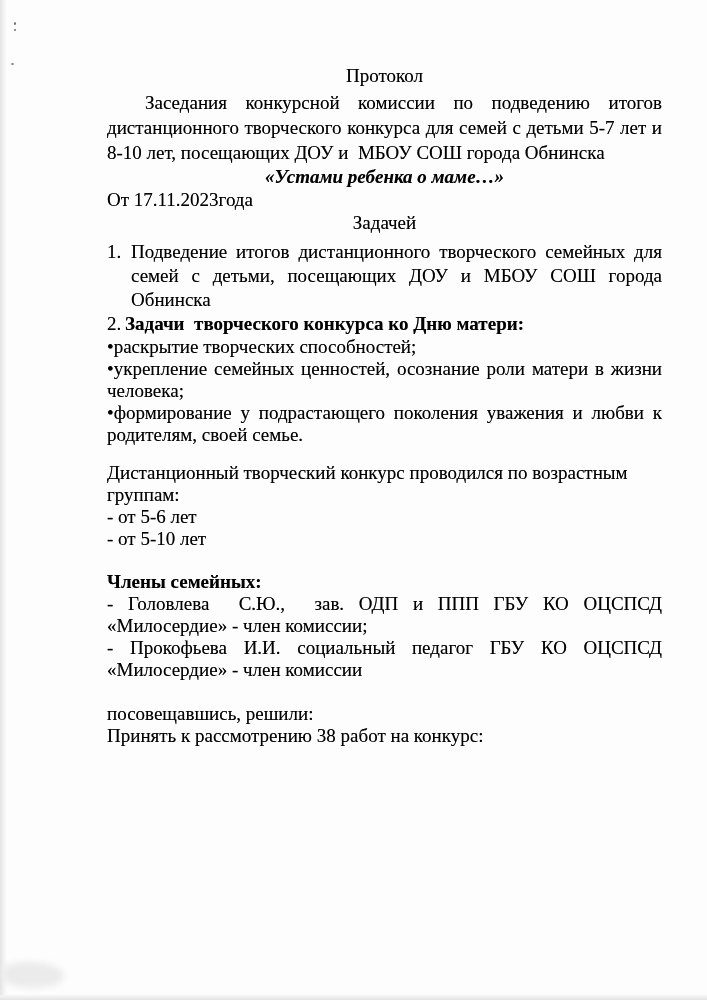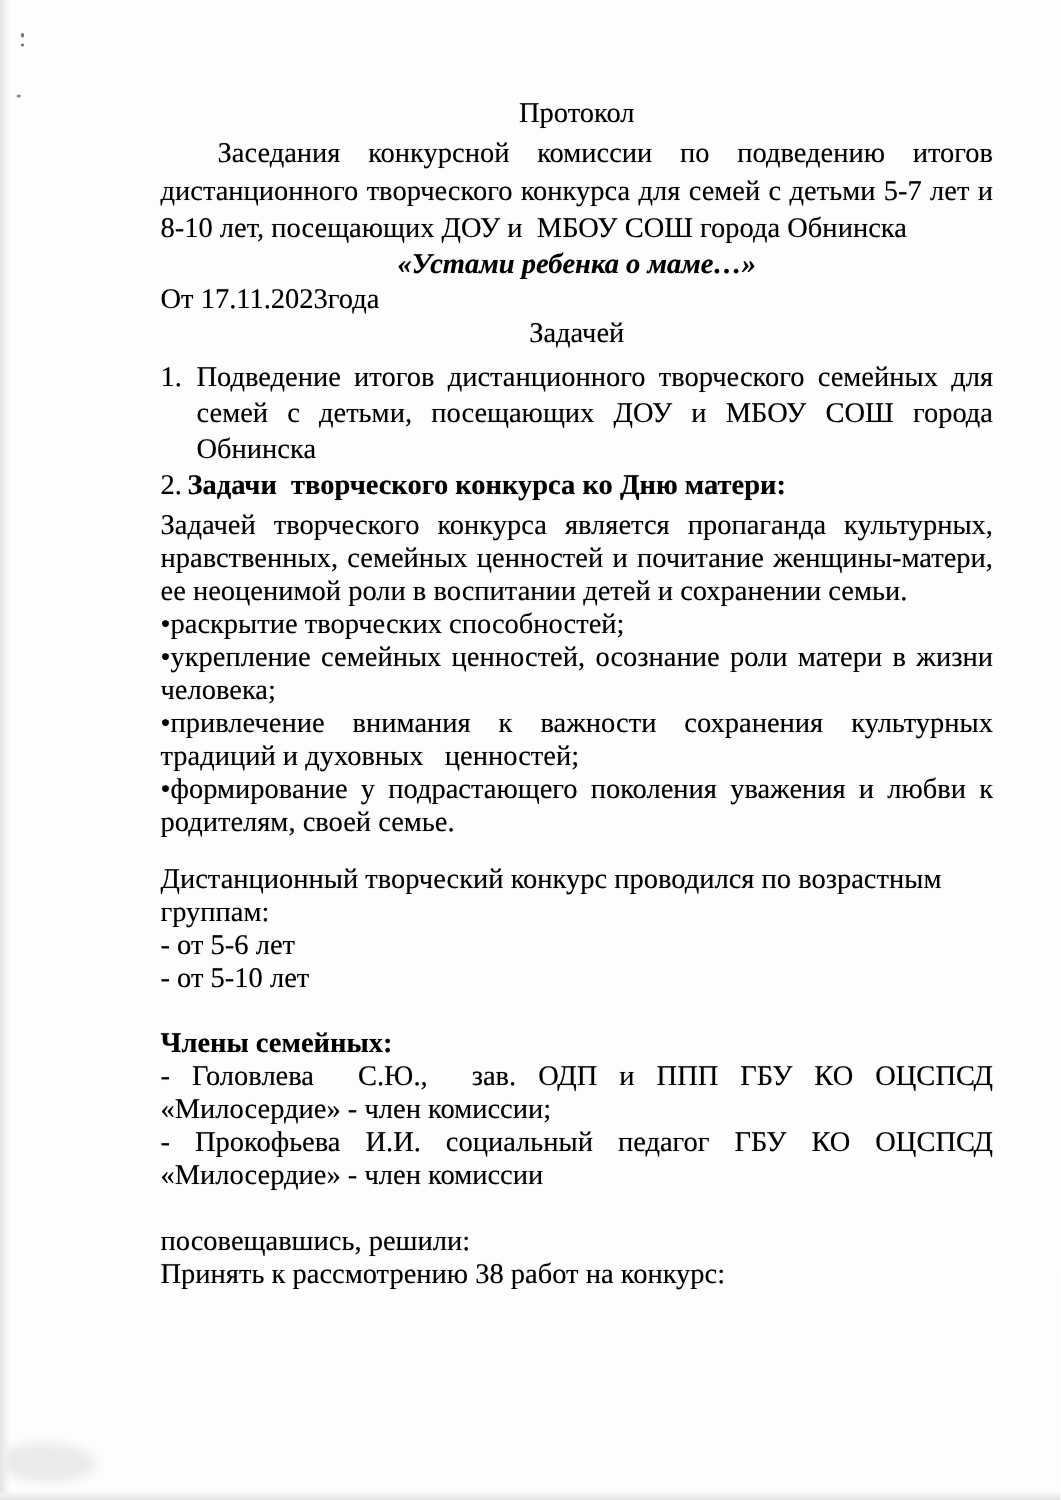--- a/index.html
+++ b/index.html
@@ -92,26 +92,24 @@
       <div class="agenda-item">
         <span class="agenda-num">1.</span>
         <span class="agenda-text justify">Подведение итогов дистанционного творческого семейных для семей с детьми, посещающих ДОУ и МБОУ СОШ города Обнинска</span>
       </div>
       <div class="agenda-item">
         <span class="agenda-num n2">2.</span>
         <span class="agenda-text bold">Задачи&nbsp; творческого конкурса ко Дню матери:</span>
       </div>
     </div>
 
-    <p class="body-block tasks-para justify">Задачей творческого конкурса является пропаганда культурных, нравственных, семейных ценностей и почитание женщины-матери, ее неоценимой роли в воспитании детей и сохранении семьи.</p>
 
 
     <p class="bullet justify">•раскрытие творческих способностей;</p>
     <p class="bullet justify">•укрепление семейных ценностей, осознание роли матери в жизни человека;</p>
-    <p class="bullet justify">•привлечение внимания к важности сохранения культурных традиций и духовных &nbsp; ценностей;</p>
     <p class="bullet justify">•формирование у подрастающего поколения уважения и любви к родителям, своей семье.</p>
 
     <p class="body-block groups-intro">Дистанционный творческий конкурс проводился по возрастным группам:</p>
     <p class="body-block">- от 5-6 лет</p>
     <p class="body-block">- от 5-10 лет</p>
 
     <p class="body-block bold committee-heading">Члены семейных:</p>
     <p class="body-block justify">- Головлева&nbsp; С.Ю.,&nbsp; зав. ОДП и ППП ГБУ КО ОЦСПСД «Милосердие» - член комиссии;</p>
     <p class="body-block justify">- Прокофьева И.И. социальный педагог ГБУ КО ОЦСПСД «Милосердие» - член комиссии</p>
 

